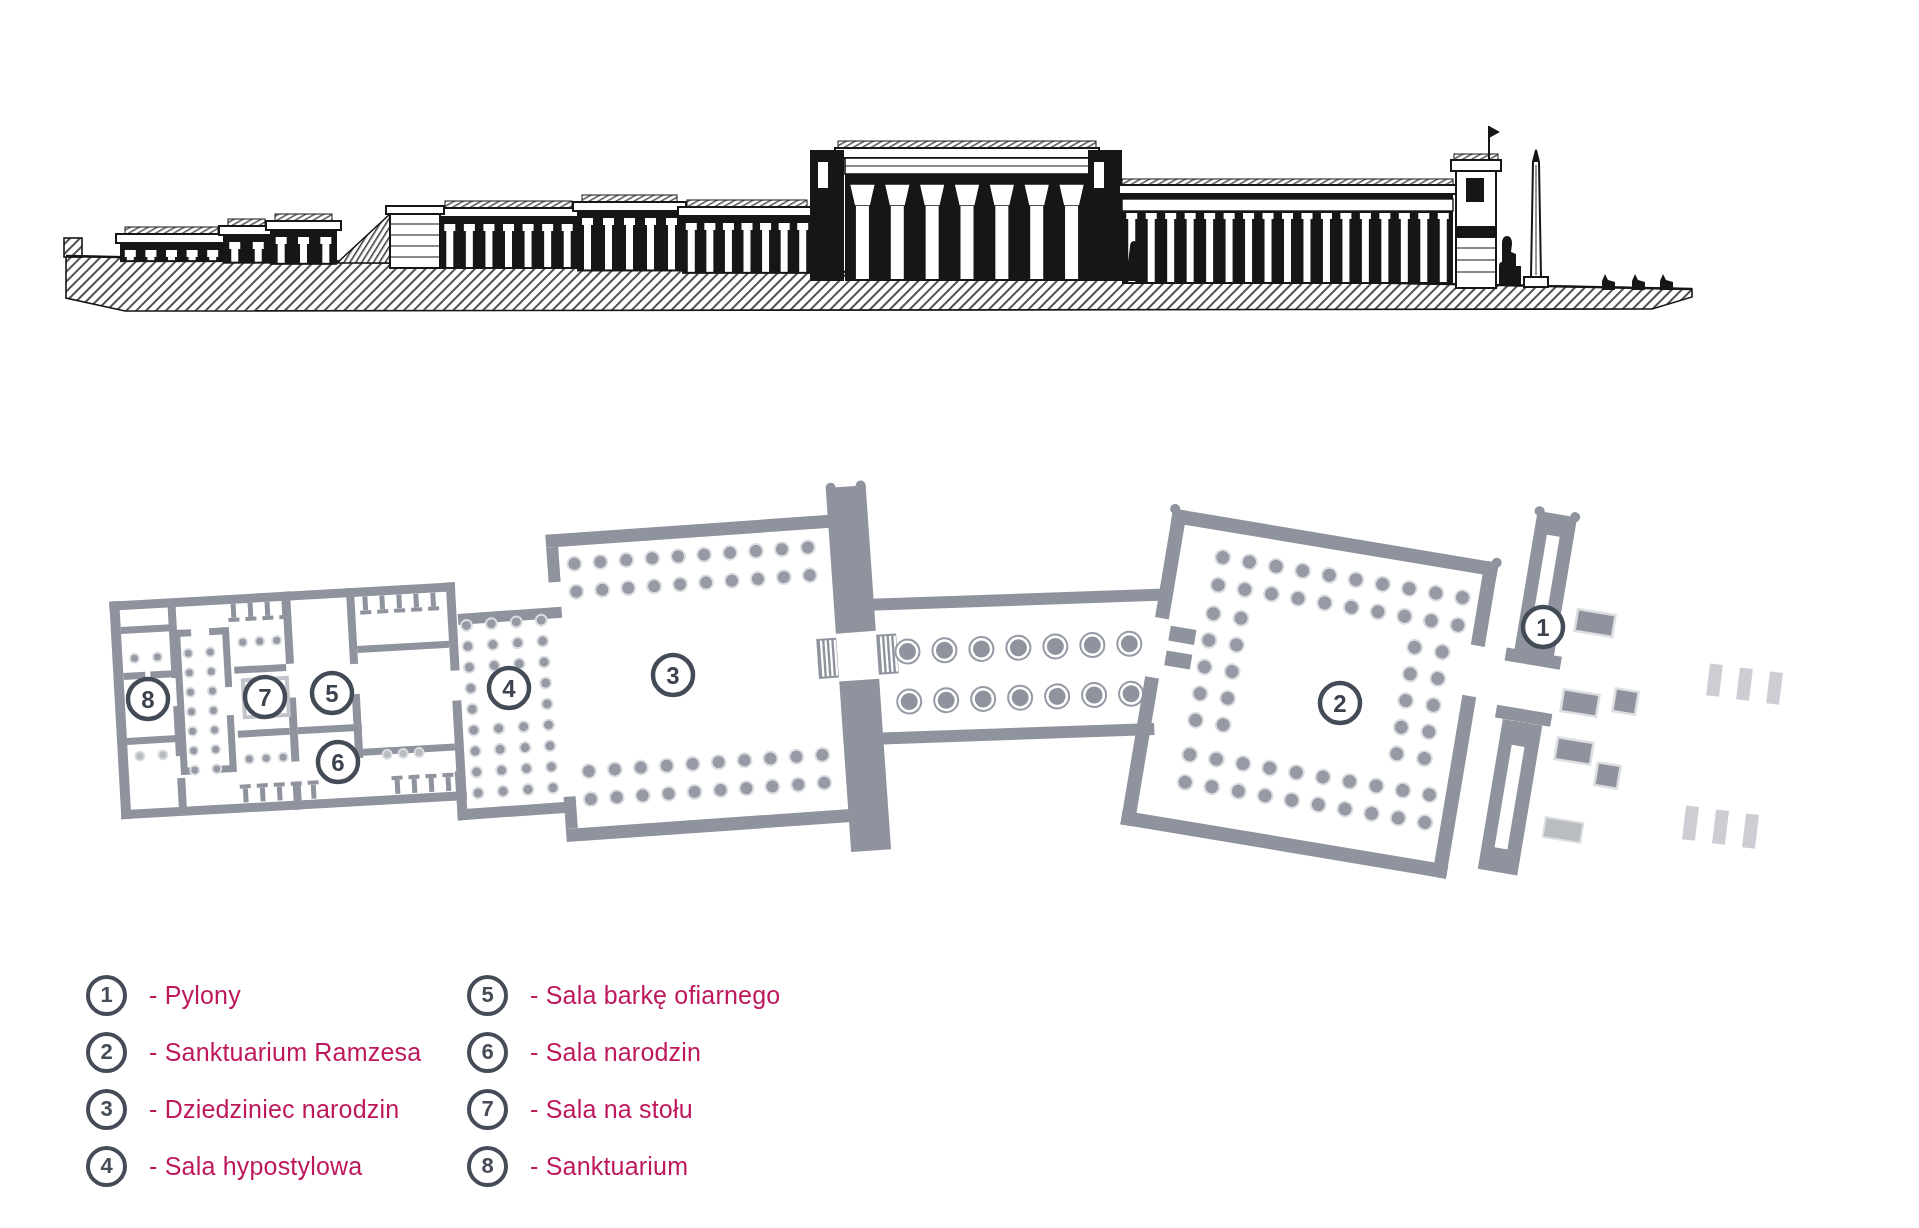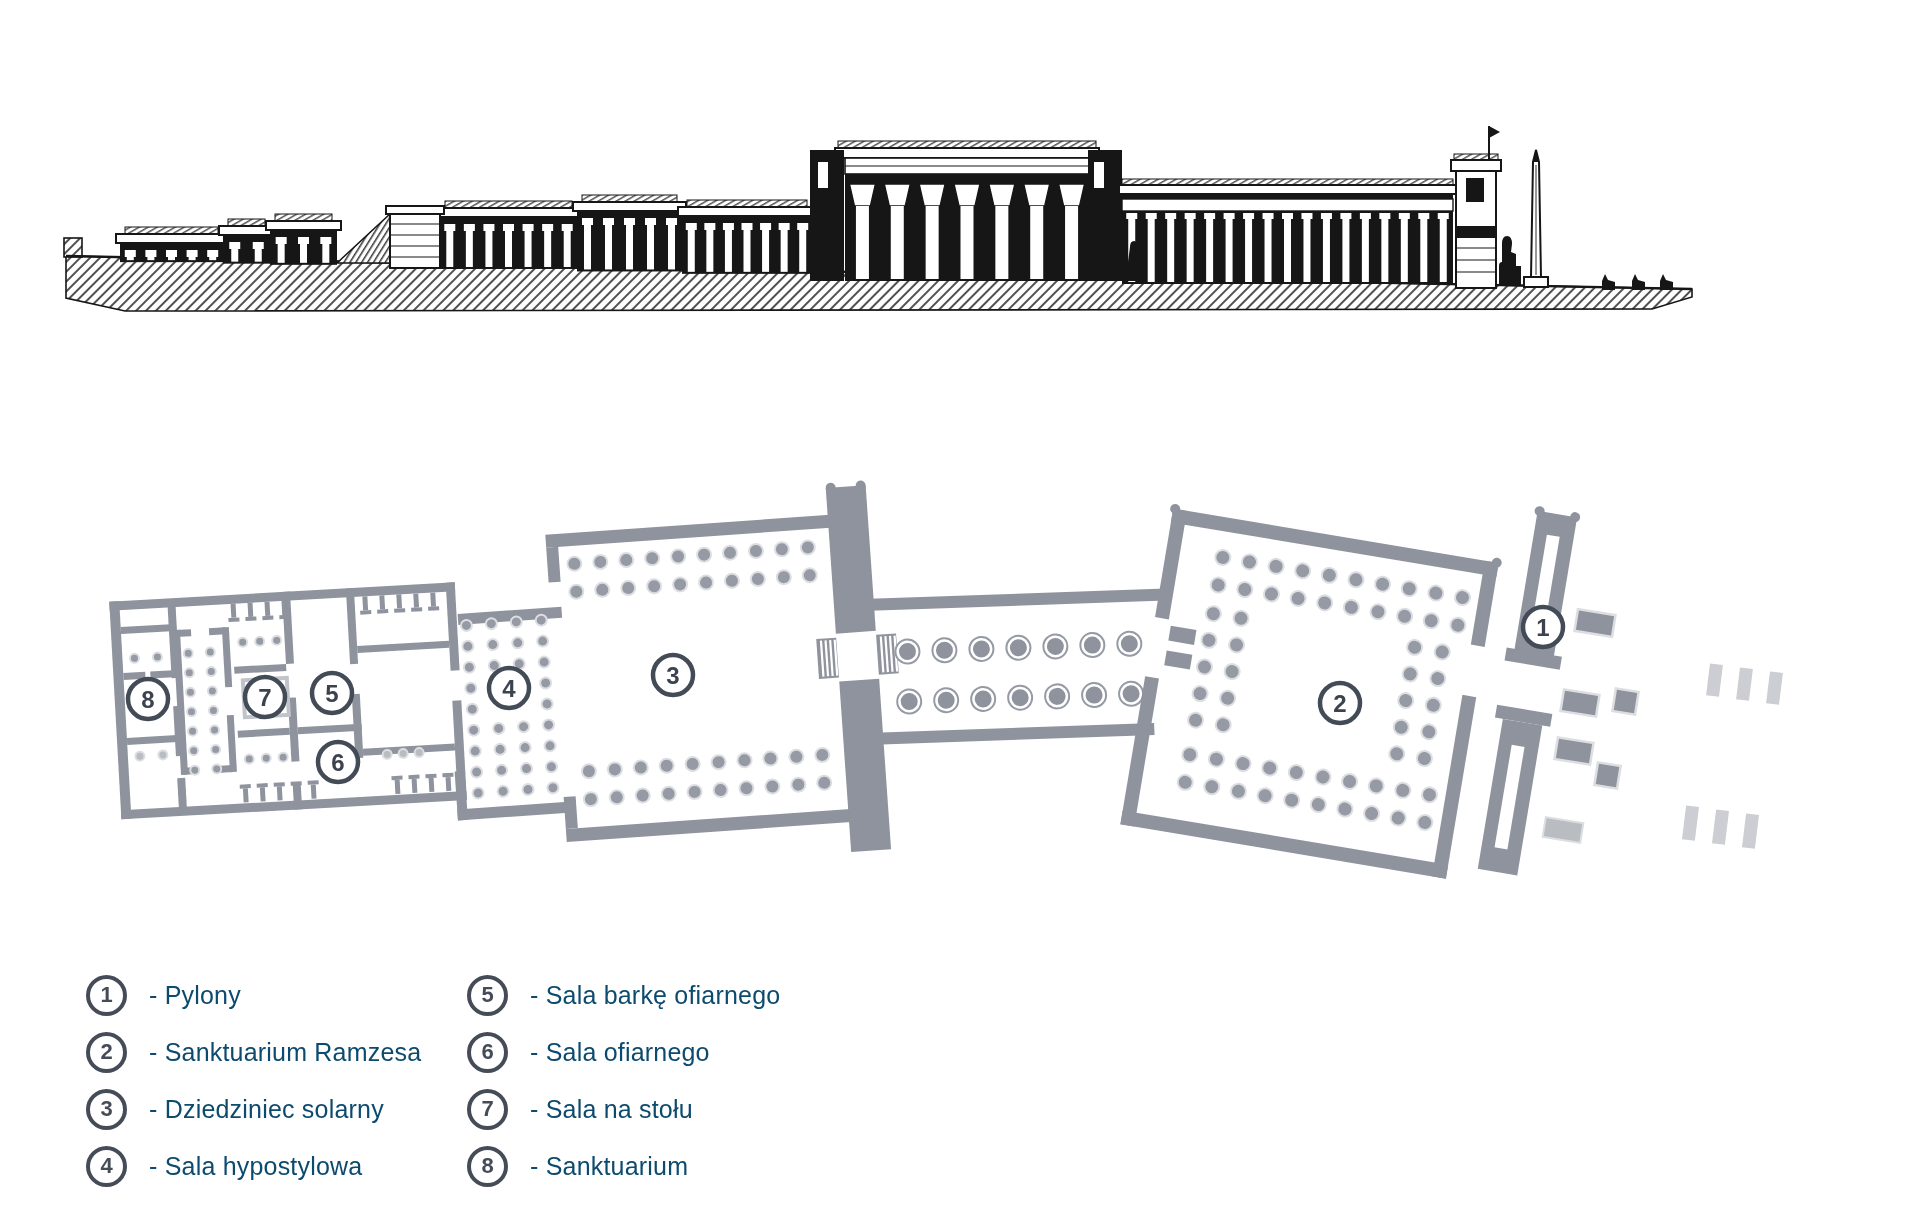--- a/index.html
+++ b/index.html
@@ -4,21 +4,21 @@
 <style>
   html,body{margin:0;padding:0;background:#fff;}
   .page{position:relative;width:1919px;height:1228px;background:#fff;overflow:hidden;
         font-family:"Liberation Sans",sans-serif;}
   .art{position:absolute;left:0;top:0;width:1919px;height:1228px;display:block;}
   .legend{position:absolute;left:0;top:0;width:1919px;height:1228px;pointer-events:none;}
   .lrow{position:absolute;display:flex;align-items:center;height:42px;}
   .lbadge{box-sizing:border-box;width:41px;height:41px;border:4px solid #454c58;border-radius:50%;
           display:flex;align-items:center;justify-content:center;
           font-size:22px;font-weight:bold;color:#454c58;flex:0 0 auto;}
-  .ltext{margin-left:22px;font-size:25px;color:#0c4a6e;letter-spacing:.2px;white-space:nowrap;}
+  .ltext{margin-left:22px;font-size:25px;color:#be185d;letter-spacing:.2px;white-space:nowrap;}
   .badge-circle{fill:#fff;stroke:#434b56;stroke-width:4.5;}
   .badge-num{font-family:"Liberation Sans",sans-serif;font-size:24px;font-weight:bold;
              fill:#3c434e;text-anchor:middle;}
 </style>
 </head>
 <body>
 
 <main class="page">
 
   <svg class="art" viewBox="0 0 1919 1228">
@@ -587,33 +587,33 @@
     <div class="lrow" style="left:86px;top:974px">
       <span class="lbadge">1</span>
       <span class="ltext">- Pylony</span>
     </div>
     <div class="lrow" style="left:86px;top:1031px">
       <span class="lbadge">2</span>
       <span class="ltext">- Sanktuarium Ramzesa</span>
     </div>
     <div class="lrow" style="left:86px;top:1088px">
       <span class="lbadge">3</span>
-      <span class="ltext">- Dziedziniec solarny</span>
+      <span class="ltext">- Dziedziniec narodzin</span>
     </div>
     <div class="lrow" style="left:86px;top:1145px">
       <span class="lbadge">4</span>
       <span class="ltext">- Sala hypostylowa</span>
     </div>
     <div class="lrow" style="left:467px;top:974px">
       <span class="lbadge">5</span>
       <span class="ltext">- Sala barkę ofiarnego</span>
     </div>
     <div class="lrow" style="left:467px;top:1031px">
       <span class="lbadge">6</span>
-      <span class="ltext">- Sala ofiarnego</span>
+      <span class="ltext">- Sala narodzin</span>
     </div>
     <div class="lrow" style="left:467px;top:1088px">
       <span class="lbadge">7</span>
       <span class="ltext">- Sala na stołu</span>
     </div>
     <div class="lrow" style="left:467px;top:1145px">
       <span class="lbadge">8</span>
       <span class="ltext">- Sanktuarium</span>
     </div>
   </div>

